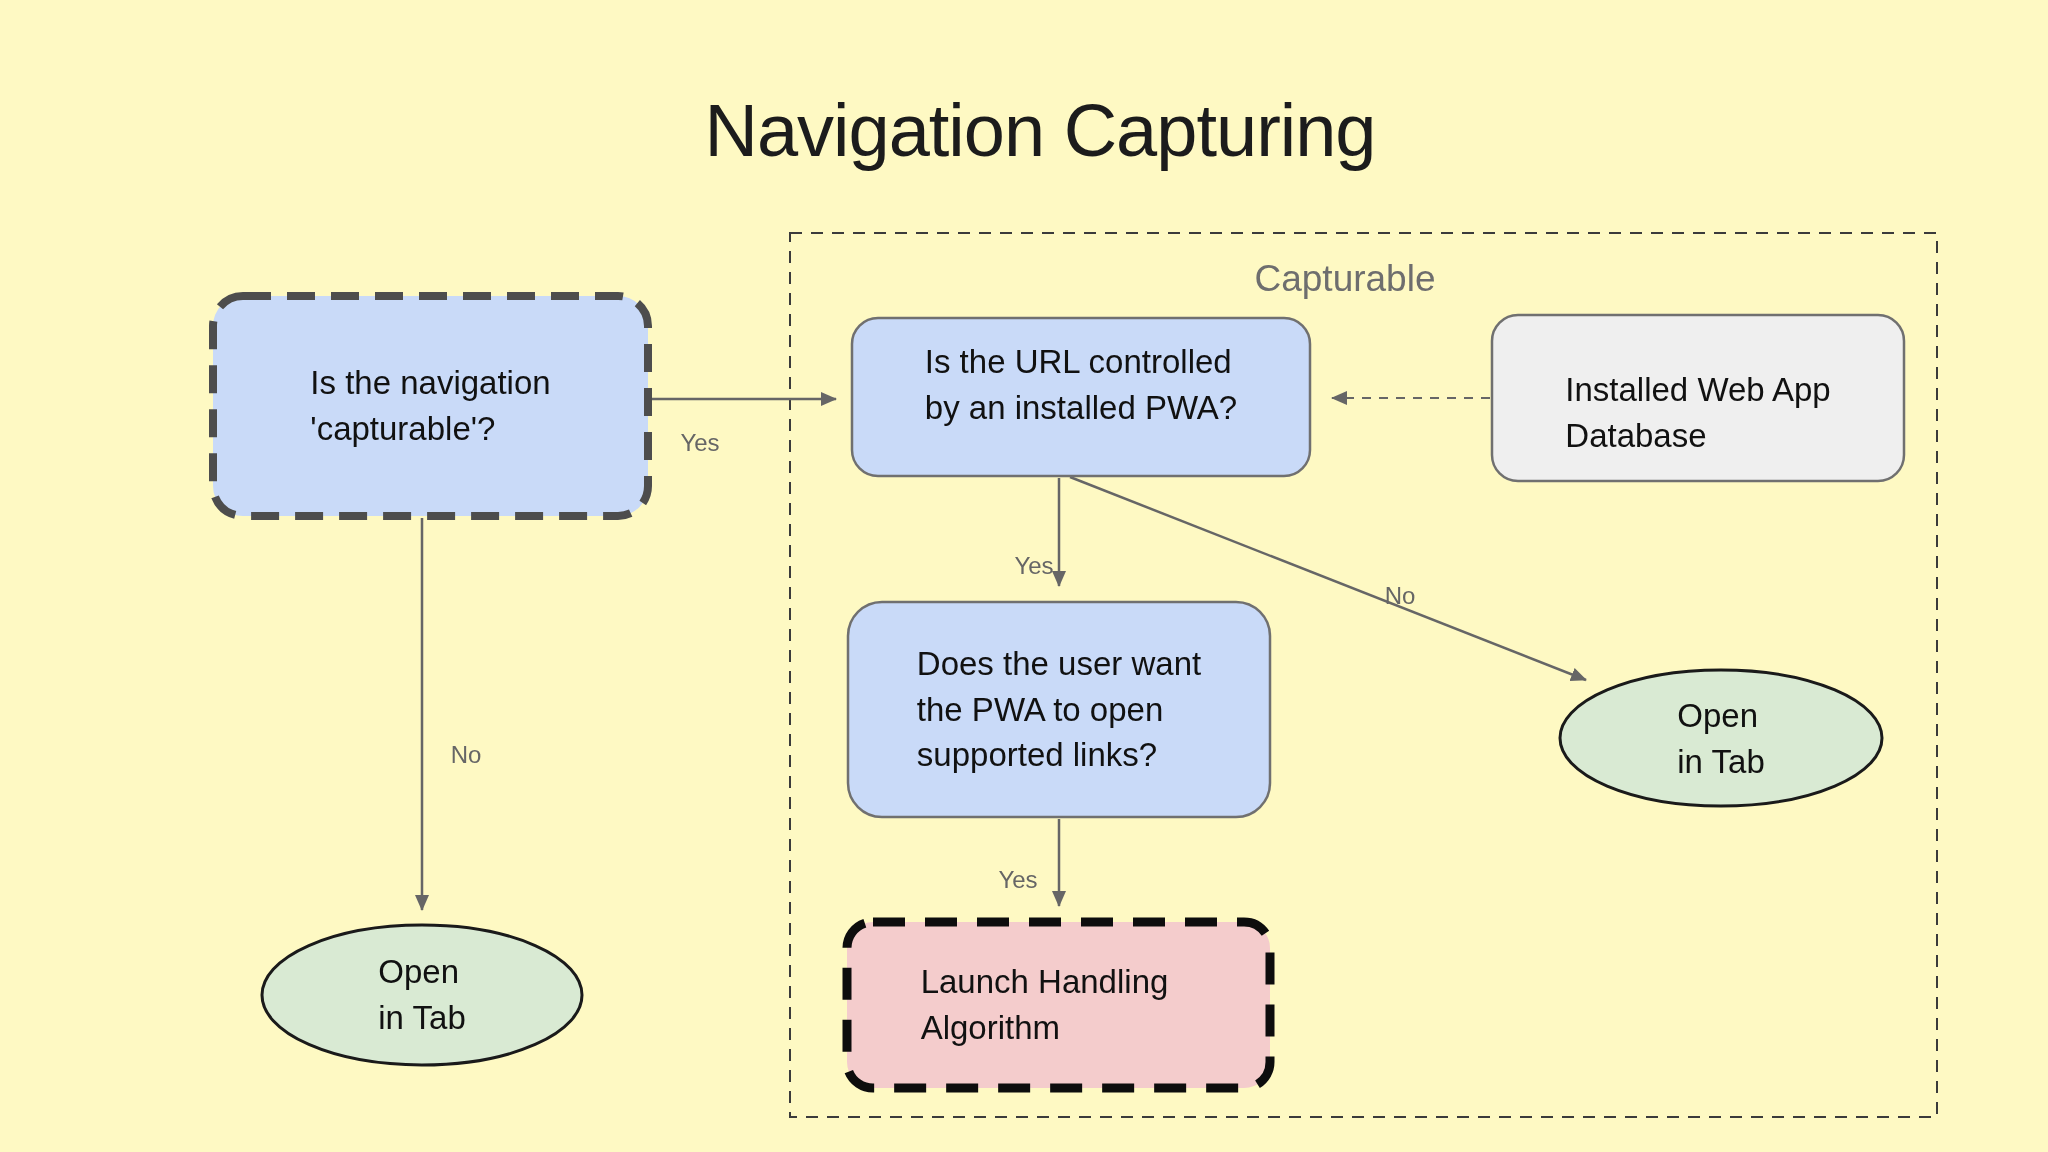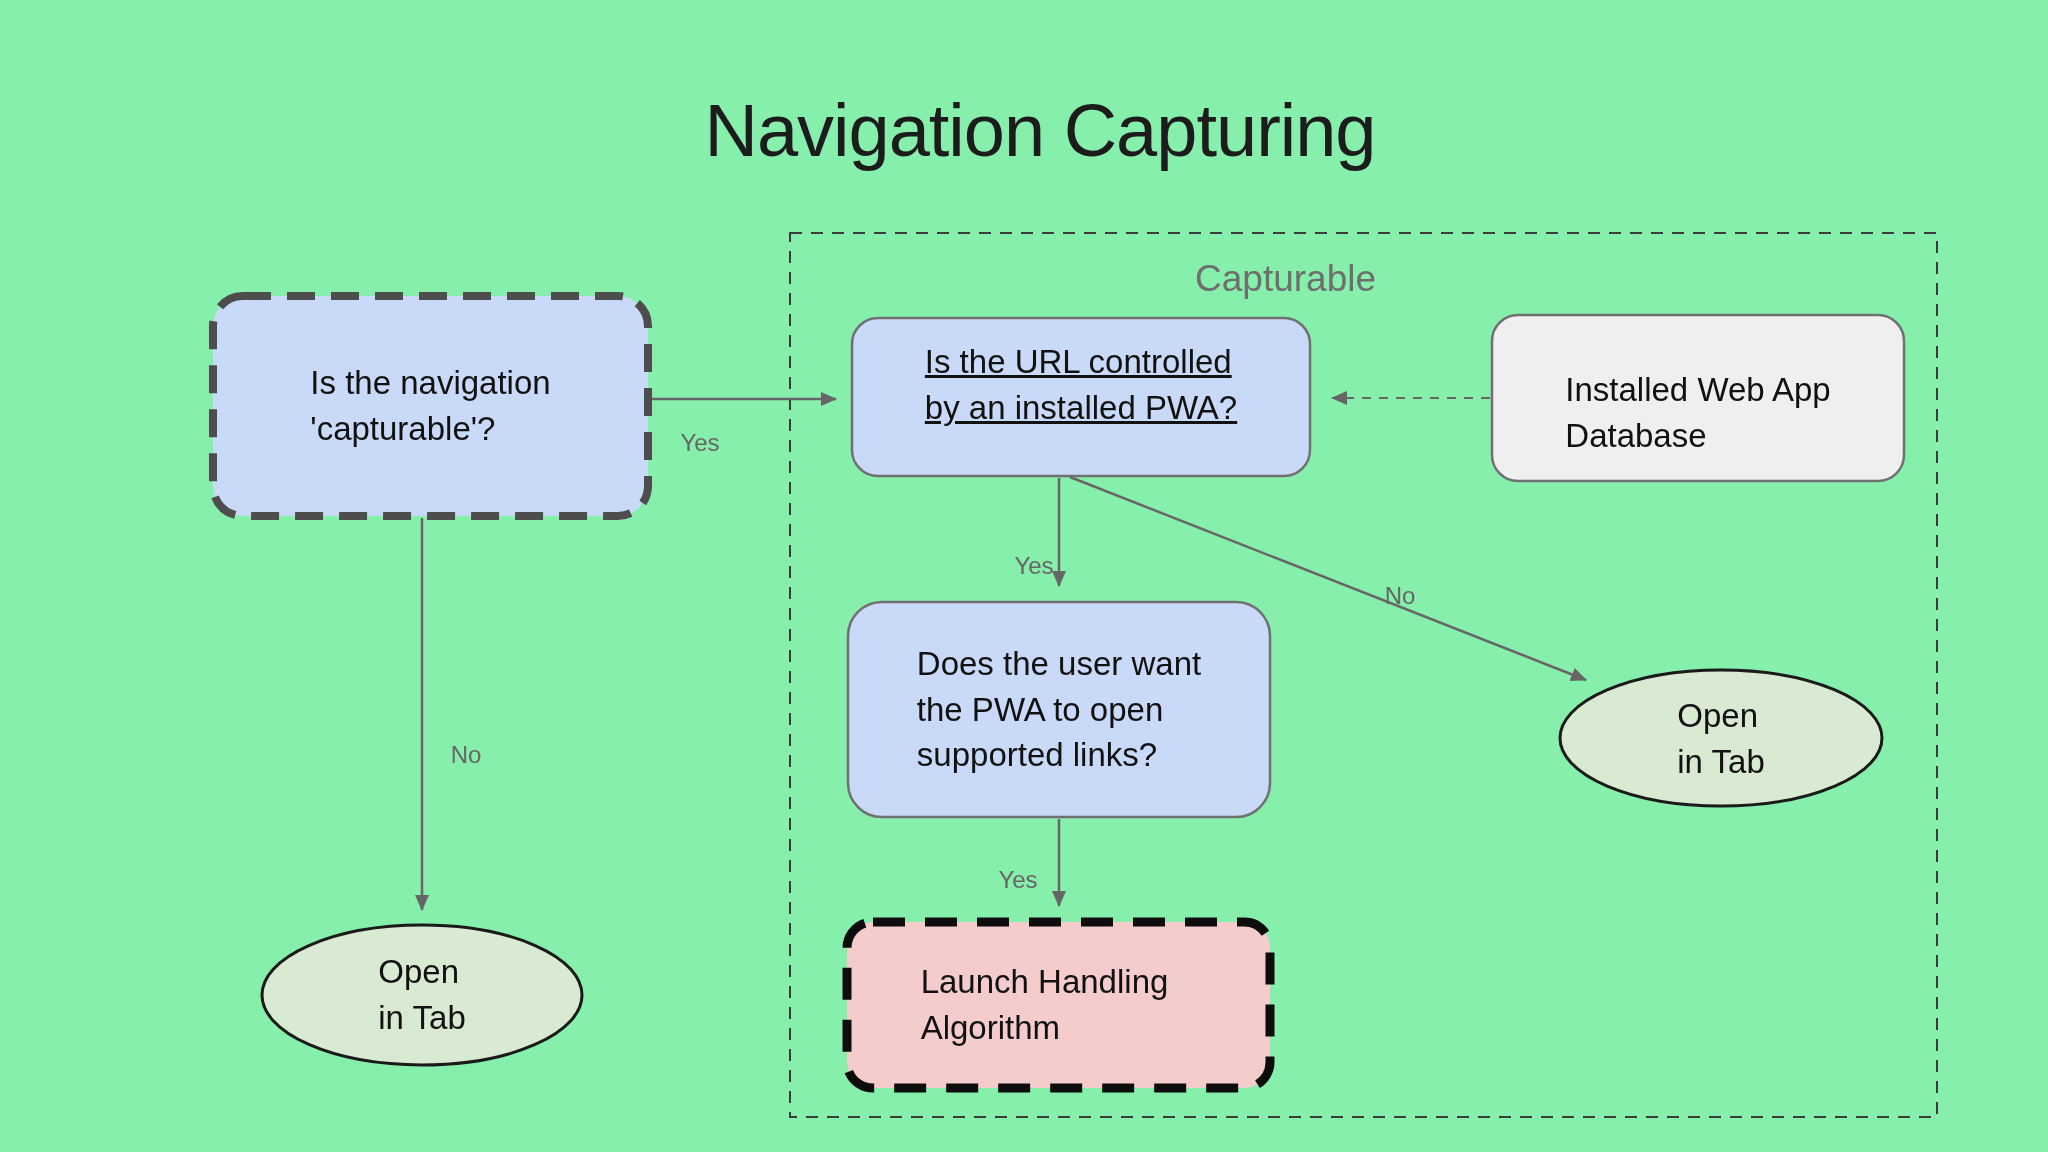--- a/index.html
+++ b/index.html
@@ -1,41 +1,41 @@
 <!DOCTYPE html>
 <html><head>
 <meta charset="utf-8">
 <style>
   html, body { margin: 0; padding: 0; background: #ffffff; }
   .canvas {
     position: relative;
     width: 2048px;
     height: 1152px;
-    background: #86efac;
+    background: #fef9c3;
     font-family: "Liberation Sans", sans-serif;
     overflow: hidden;
   }
   svg.layer {
     position: absolute;
     left: 0; top: 0;
     width: 2048px; height: 1152px;
   }
   .title {
     position: absolute;
     left: 540px; top: 88px; width: 1000px;
     text-align: center;
     font-size: 74px;
     line-height: 1.15;
     color: #1c1c1c;
     letter-spacing: -1px;
   }
   .container-label {
     position: absolute;
     left: 1195px; top: 258px; width: 300px;
-    text-align: left;
+    text-align: center;
     font-size: 37px;
     color: #6e6e6e;
   }
   .node-label {
     position: absolute;
     display: flex;
     align-items: center;
     justify-content: center;
     text-align: left;
     white-space: pre-line;
@@ -43,21 +43,21 @@
     line-height: 1.38;
     color: #111111;
   }
   .edge-label {
     position: absolute;
     transform: translate(-50%, -50%);
     font-size: 24px;
     color: #666666;
   }
   .lbl-capturable-q { left: 213px;  top: 296px; width: 435px; height: 220px; }
-  .lbl-url-q        { left: 852px;  top: 318px; width: 458px; height: 134px; text-decoration: underline; }
+  .lbl-url-q        { left: 852px;  top: 318px; width: 458px; height: 134px; }
   .lbl-db           { left: 1492px; top: 315px; width: 412px; height: 196px; }
   .lbl-user-q       { left: 848px;  top: 602px; width: 422px; height: 215px; }
   .lbl-launch       { left: 833px;  top: 922px; width: 423px; height: 166px; }
   .lbl-tab-left     { left: 262px;  top: 925px; width: 320px; height: 140px; }
   .lbl-tab-right    { left: 1560px; top: 670px; width: 322px; height: 137px; }
   .pos-yes1 { left: 700px;  top: 443px; }
   .pos-no1  { left: 466px;  top: 755px; }
   .pos-yes2 { left: 1034px; top: 566px; }
   .pos-no2  { left: 1400px; top: 596px; }
   .pos-yes3 { left: 1018px; top: 880px; }

